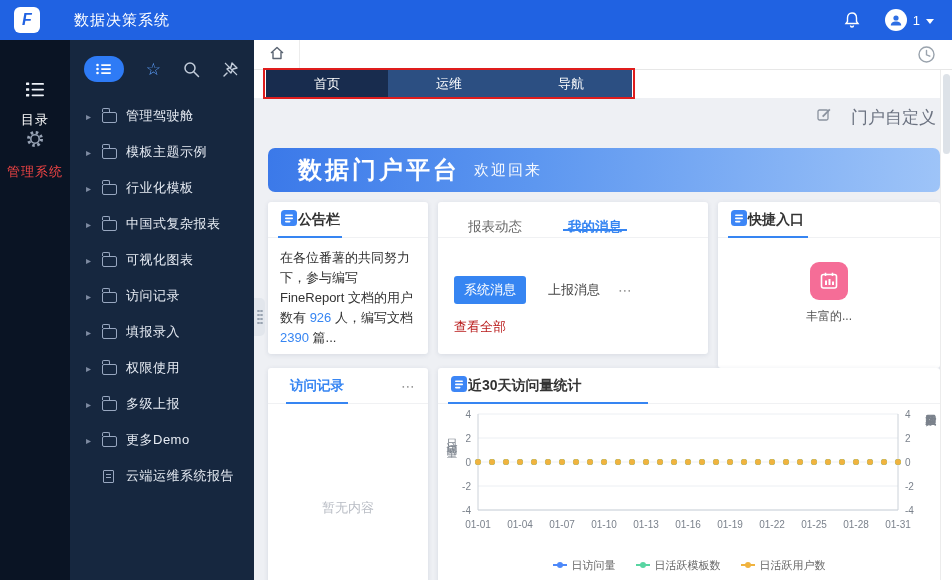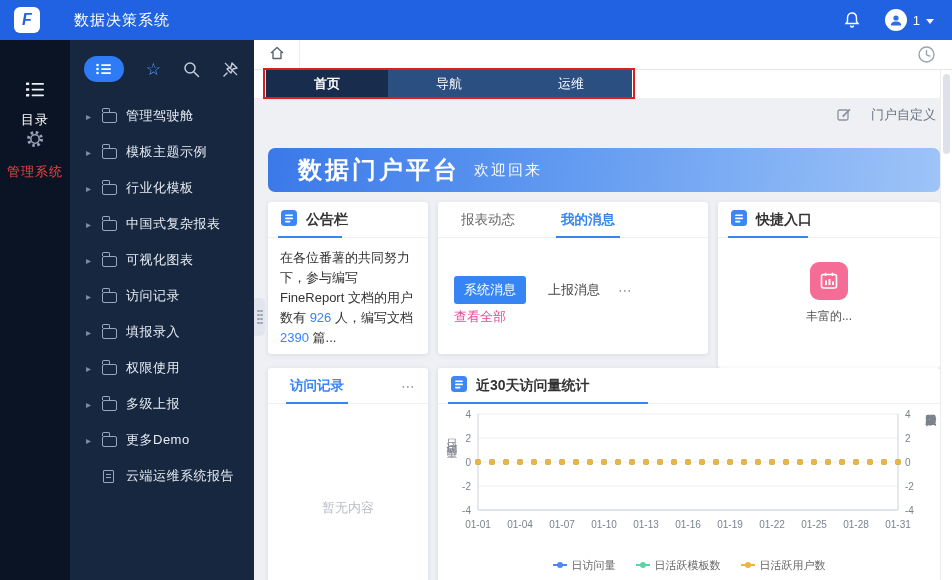--- a/index.html
+++ b/index.html
@@ -37,56 +37,56 @@
   .file-ic::before{content:'';position:absolute;left:2px;top:3px;width:5px;height:1.2px;background:#98a7c0;box-shadow:0 3px 0 #98a7c0}
   .tree-label{font-size:13px;letter-spacing:.5px;white-space:nowrap}
 
   
   .strip1{position:absolute;left:254px;top:40px;width:698px;height:30px;background:#fff;border-bottom:1px solid #e7e7e7;display:flex;align-items:center;z-index:10}
   .home-tab{width:46px;height:100%;display:flex;align-items:center;justify-content:center;border-right:1px solid #ececec;cursor:pointer}
   .history-btn{position:absolute;right:16px;top:5px;cursor:pointer;display:flex}
   .strip2{position:absolute;left:254px;top:70px;width:698px;height:28px;background:#fff;z-index:5}
   .tabbar{position:absolute;left:266px;top:70px;height:28px;display:flex;z-index:10}
   .tab{width:122px;height:28px;line-height:28px;text-align:center;color:#fff;font-size:13px;background:#2c4f82;cursor:pointer}
-  .tab.active{background:#182c4e;font-weight:bold}
+  .tab.active{background:#182c4e;font-weight:normal}
   .annotation{position:absolute;left:263px;top:68px;width:372px;height:31px;border:2px solid #df1d1d;z-index:40;pointer-events:none}
 
   
   .content{position:absolute;left:254px;top:98px;width:698px;height:482px}
-  .customize{position:absolute;right:16px;top:8px;display:flex;align-items:center;gap:20px;color:#6b7280;font-size:13px;cursor:pointer}
+  .customize{position:absolute;right:16px;top:8px;display:flex;gap:20px;color:#6b7280;font-size:17px;cursor:pointer}
   .banner{position:absolute;left:14px;top:50px;width:672px;height:44px;border-radius:7px;background:linear-gradient(95deg,#3b79e9 0%,#5d97f0 40%,#9ec4f8 100%);display:flex;align-items:center;padding-left:30px;color:#fff}
   .banner-title{font-size:24px;font-weight:bold;letter-spacing:3px}
   .banner-sub{font-size:15px;margin-left:14px;opacity:.95;letter-spacing:2px}
 
   .card{position:absolute;background:#fff;border-radius:3px;box-shadow:0 1px 5px rgba(20,40,80,.10)}
   .card-a{left:14px;top:104px;width:160px;height:152px;overflow:hidden}
   .card-b{left:184px;top:104px;width:270px;height:152px;overflow:hidden}
   .card-c{left:464px;top:104px;width:222px;height:166px;overflow:hidden}
   .card-d{left:14px;top:270px;width:160px;height:240px;overflow:hidden}
   .card-e{left:184px;top:270px;width:502px;height:240px;overflow:hidden}
 
   .card-head{position:relative;height:36px;display:flex;align-items:center;padding:0 12px;border-bottom:1px solid #f0f1f3}
-  .card-title{font-size:14px;font-weight:bold;color:#333;margin-left:8px;white-space:nowrap}
+  .card-title{font-size:14px;font-weight:bold;color:#333;white-space:nowrap}
   .head-underline{position:absolute;left:10px;bottom:-1px;height:2px;background:#3685f2}
   .card-a .head-underline{width:64px}
   .card-c .head-underline{width:80px}
   .card-e .head-underline{width:200px}
 
   .ann-text{padding:10px 12px;font-size:13px;line-height:20px;color:#333}
   .num{color:#3685f2}
 
   .mtab{width:100px;text-align:center;font-size:13.5px;color:#666;height:100%;line-height:36px;position:relative;cursor:pointer}
   .mtab.active{color:#3685f2;font-weight:bold}
   .mtab.active::after{content:'';position:absolute;left:18px;right:18px;bottom:-1px;height:2px;background:#3685f2}
   .msg-body{padding:38px 16px 0}
   .msg-row{display:flex;align-items:center;white-space:nowrap;overflow:hidden}
   .msg-btn.primary{background:#3685f2;color:#fff;border:none;font-size:13px;padding:5px 10px;border-radius:3px;cursor:pointer;font-family:inherit}
   .msg-btn.plain{font-size:13px;color:#444;margin-left:22px;cursor:pointer}
   .more-dots{color:#999;margin-left:18px;font-size:14px;letter-spacing:1px;cursor:pointer}
-  .view-all{display:inline-block;margin-top:4px;color:#ec4899;font-size:13px;cursor:pointer;text-decoration:none}
+  .view-all{display:inline-block;margin-top:14px;color:#b91c1c;font-size:13px;cursor:pointer;text-decoration:none}
 
   .shortcut-row{display:flex;justify-content:space-around;padding:24px 28px 0}
   .shortcut{display:flex;flex-direction:column;align-items:center;gap:8px;cursor:pointer}
   .tile{width:38px;height:38px;border-radius:9px;display:flex;align-items:center;justify-content:center}
   .tile.blue{background:#3d7ef7}
   .tile.pink{background:#f56d97}
   .tile-label{font-size:12px;color:#555;white-space:nowrap}
 
   .visit-tab{font-size:13.5px;color:#3685f2;font-weight:bold;position:relative;height:100%;line-height:36px;padding:0 4px;margin-left:6px;cursor:pointer}
   .visit-tab::after{content:'';position:absolute;left:0;right:0;bottom:-1px;height:2px;background:#3685f2}
@@ -260,22 +260,22 @@
     <span class="history-btn">
       <svg width="19" height="19" viewBox="0 0 19 19">
           <circle cx="9.5" cy="9.5" r="7.5" fill="none" stroke="#9aa3ad" stroke-width="1.4"></circle>
           <path d="M9.5 5.5 L9.5 9.8 L12.8 11.2" fill="none" stroke="#9aa3ad" stroke-width="1.4" stroke-linecap="round"></path>
         </svg>
     </span>
   </div>
   <div class="strip2"></div>
   <div class="tabbar">
     <div class="tab active">首页</div>
+    <div class="tab">运维</div>
     <div class="tab">导航</div>
-    <div class="tab">运维</div>
   </div>
   <div class="annotation"></div>
 
   <div class="content">
 
     <div class="customize">
       <span>
         <svg width="14" height="14" viewBox="0 0 14 14">
             <rect x="1" y="3" width="10" height="10" rx="1.5" fill="none" stroke="#8a929e" stroke-width="1.3"></rect>
             <path d="M5 9 L12.2 1.8 L13.5 3.1 L6.3 10.3 Z" fill="#8a929e"></path>
@@ -299,21 +299,21 @@
               <rect x="5" y="11.8" width="5.5" height="1.6" rx="0.8" fill="#fff"></rect>
             </svg>
         </span>
         <span class="card-title">公告栏</span>
         <span class="head-underline"></span>
       </div>
       <p class="ann-text"><span>在各位番薯的共同努力下，参与编写 FineReport 文档的用户数有 </span><span class="num">926</span><span> 人，编写文档 </span><span class="num">2390</span><span> 篇...</span></p>
     </section>
 
     <section class="card card-b">
-      <div class="card-head" style="padding:0">
+      <div class="card-head" style="padding:7px">
         <span class="mtab">报表动态</span>
         <span class="mtab active">我的消息</span>
       </div>
       <div class="msg-body">
         <div class="msg-row">
           <button class="msg-btn primary">系统消息</button>
           <span class="msg-btn plain">上报消息</span>
           <span class="more-dots">⋯</span>
         </div>
         <a class="view-all">查看全部</a>

